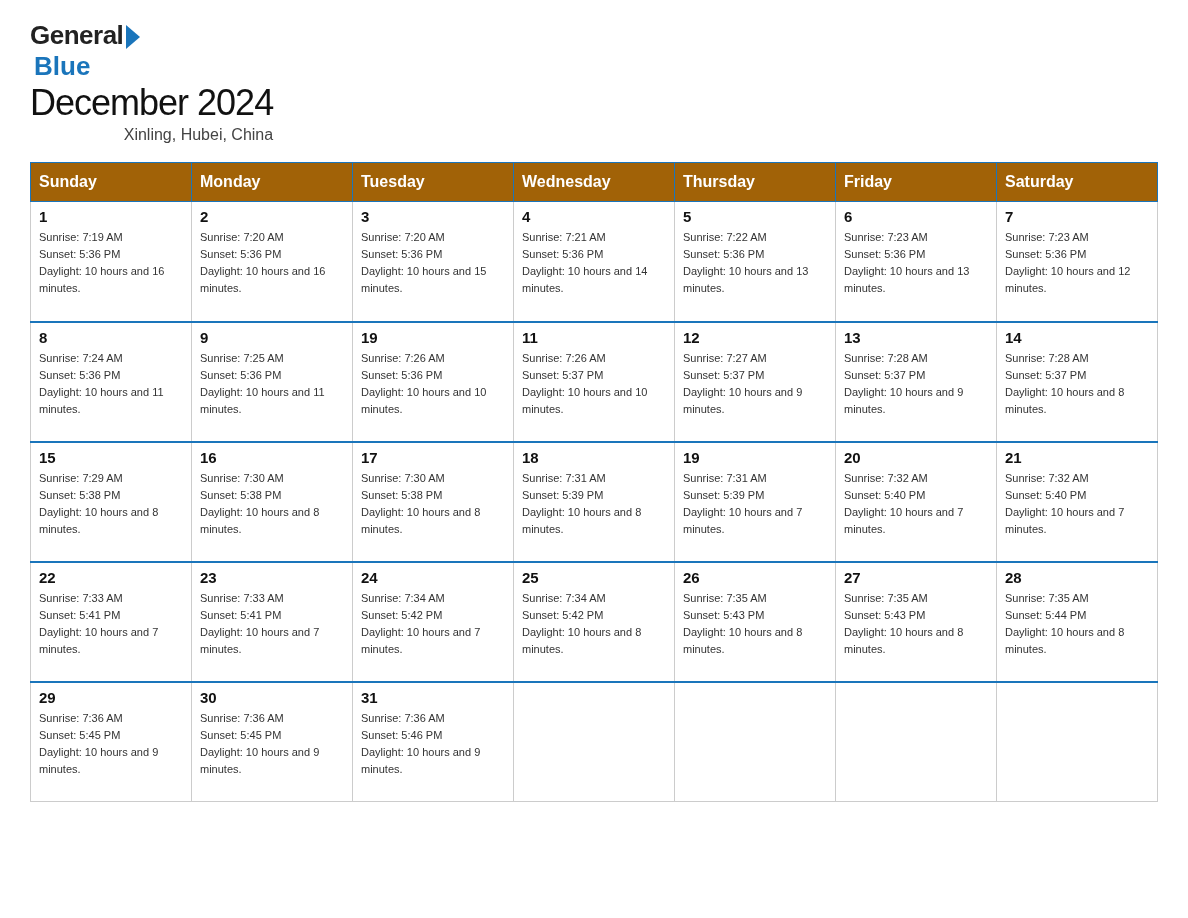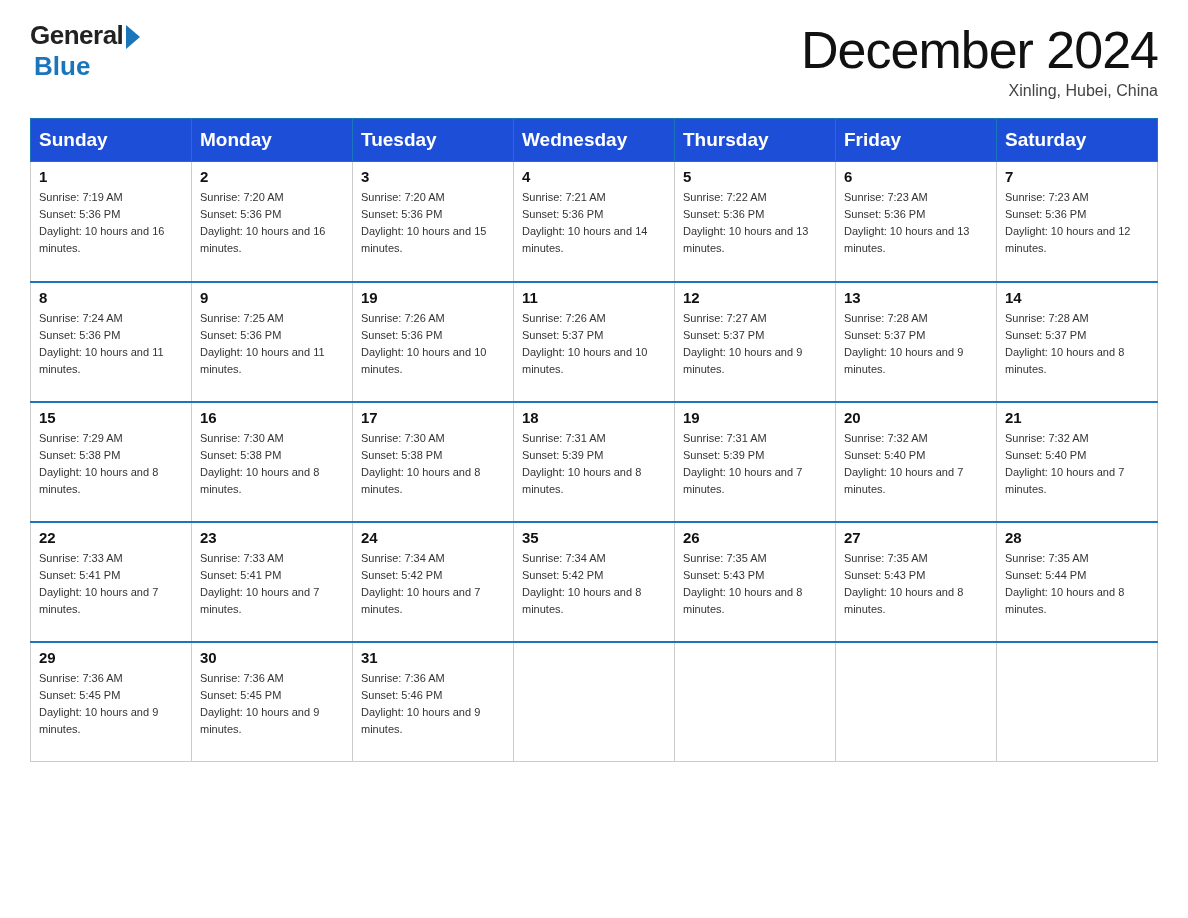--- a/index.html
+++ b/index.html
@@ -8,20 +8,21 @@
       background: #fff;
       width: 1188px;
       min-height: 918px;
       padding: 20px 30px;
     }
     .header {
       display: flex;
       justify-content: space-between;
       align-items: flex-start;
       margin-bottom: 18px;
+      flex-direction: column;
     }
     .logo {
       display: flex;
       flex-direction: column;
       align-items: flex-start;
     }
     .logo-top {
       display: flex;
       align-items: center;
     }
@@ -43,40 +44,40 @@
     .logo-blue {
       font-size: 26px;
       font-weight: bold;
       color: #1a75bb;
       margin-left: 4px;
     }
     .title-block {
       text-align: right;
     }
     .month-title {
-      font-size: 52px;
+      font-size: 36px;
       font-weight: 300;
       color: #111;
       letter-spacing: -1px;
     }
     .location {
       font-size: 16px;
       color: #444;
       font-weight: 400;
       margin-top: 2px;
     }
     table {
       width: 100%;
       border-collapse: collapse;
       table-layout: fixed;
     }
     thead tr th {
-      background-color: #1d4ed8;
+      background-color: #a16207;
       color: #fff;
-      font-size: 19px;
+      font-size: 16px;
       font-weight: 600;
       padding: 10px 8px;
       text-align: left;
       border: 1px solid #1a75bb;
     }
     tbody tr td {
       border: 1px solid #ccc;
       vertical-align: top;
       padding: 6px 8px;
       font-size: 13px;
@@ -228,21 +229,21 @@
         </td>
         <td>
           <div class="day-num">23</div>
           <div class="day-info">Sunrise: 7:33 AM<br>Sunset: 5:41 PM<br>Daylight: 10 hours and 7 minutes.</div>
         </td>
         <td>
           <div class="day-num">24</div>
           <div class="day-info">Sunrise: 7:34 AM<br>Sunset: 5:42 PM<br>Daylight: 10 hours and 7 minutes.</div>
         </td>
         <td>
-          <div class="day-num">35</div>
+          <div class="day-num">25</div>
           <div class="day-info">Sunrise: 7:34 AM<br>Sunset: 5:42 PM<br>Daylight: 10 hours and 8 minutes.</div>
         </td>
         <td>
           <div class="day-num">26</div>
           <div class="day-info">Sunrise: 7:35 AM<br>Sunset: 5:43 PM<br>Daylight: 10 hours and 8 minutes.</div>
         </td>
         <td>
           <div class="day-num">27</div>
           <div class="day-info">Sunrise: 7:35 AM<br>Sunset: 5:43 PM<br>Daylight: 10 hours and 8 minutes.</div>
         </td>

